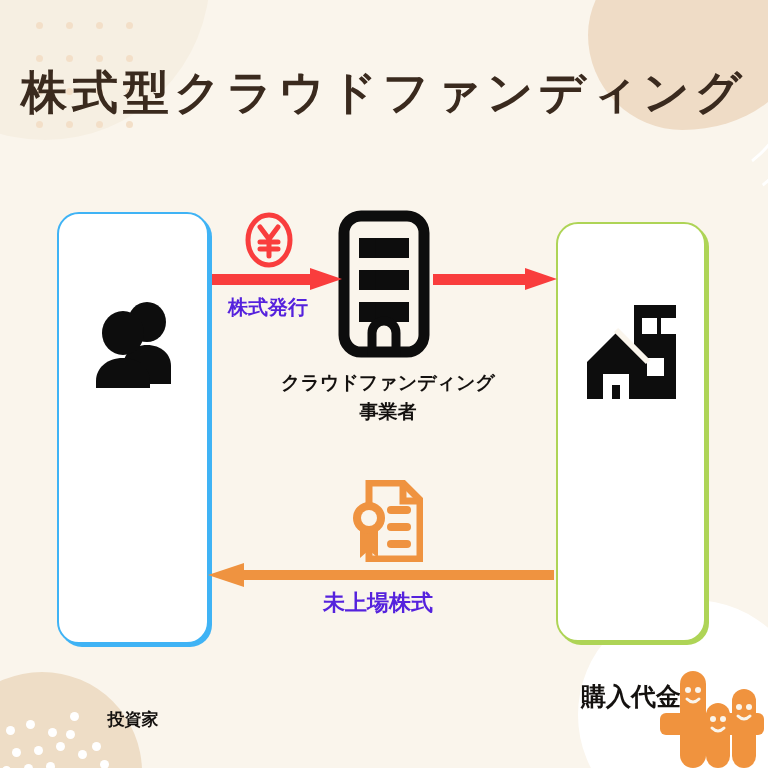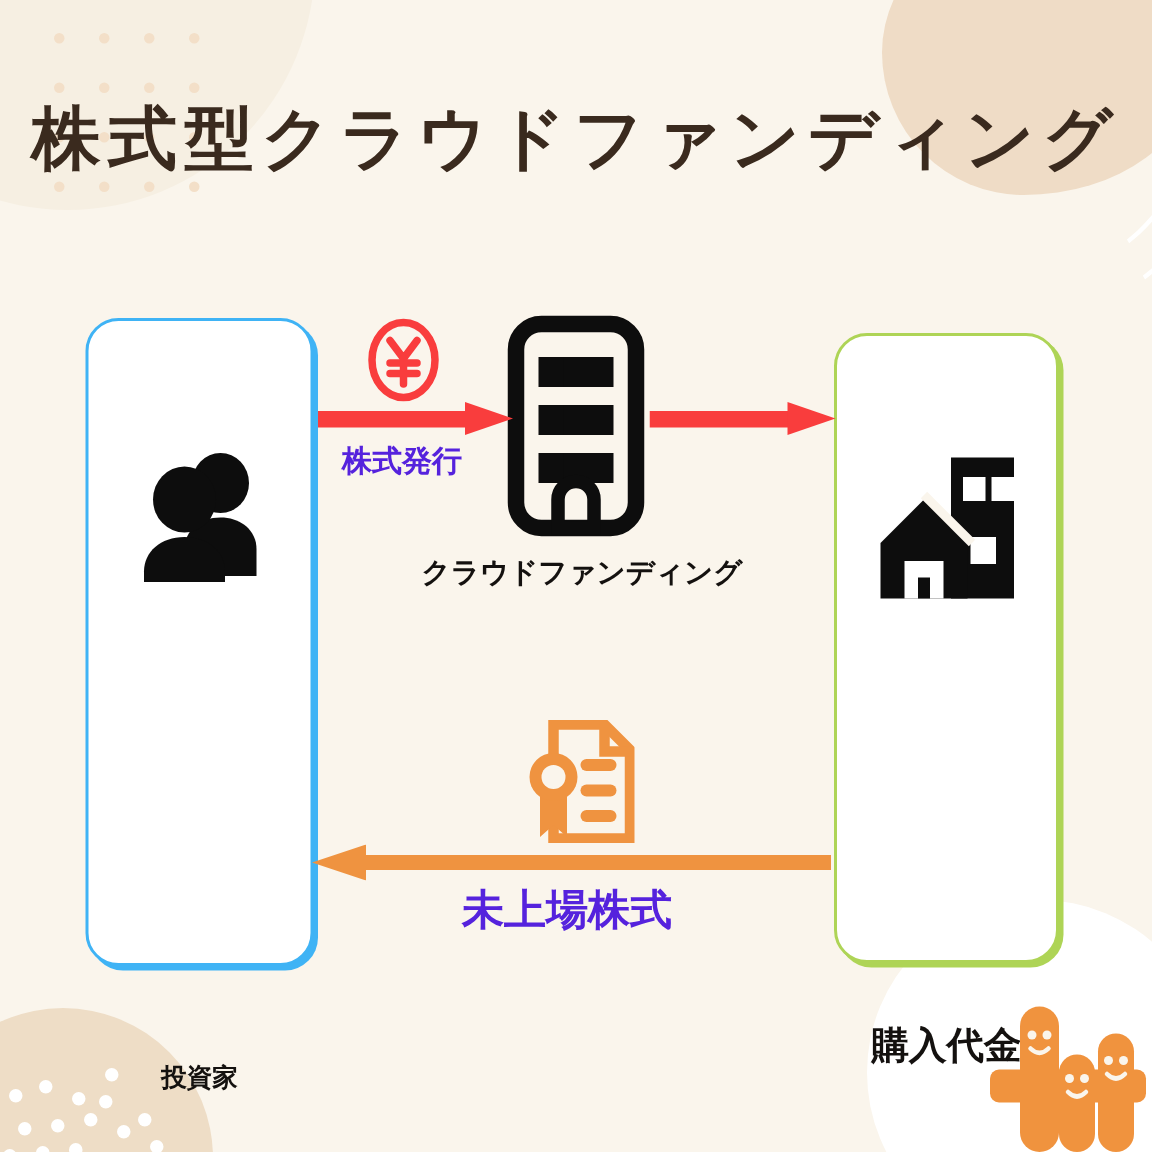--- a/index.html
+++ b/index.html
@@ -179,21 +179,21 @@
   }
   #label-pay {
     left: 212px; top: 294px;
     width: 112px;
     font-size: 20px;
     line-height: 1.32;
   }
   #label-shares {
     left: 228px; top: 588px;
     width: 300px;
-    font-size: 28px;
+    font-size: 22px;
   }
 
   
   #yen-coin { position: absolute; left: 243px; top: 211px; }
   #certificate-icon { position: absolute; left: 347px; top: 480px; }
   #people-deco { position: absolute; left: 660px; top: 663px; }
 </style>
 </head>
 <body>
 
@@ -264,20 +264,21 @@
       <rect x="37.5" y="60" width="17" height="20" fill="#0d0d0d"></rect>
       <rect x="54" y="60" width="17" height="20" fill="#0d0d0d"></rect>
       <rect x="21" y="92" width="17" height="20" fill="#0d0d0d"></rect>
       <rect x="37.5" y="92" width="17" height="20" fill="#0d0d0d"></rect>
       <rect x="54" y="92" width="17" height="20" fill="#0d0d0d"></rect>
       <path d="M34 142v-19a12 12 0 0 1 24 0v19z" fill="none" stroke="#0d0d0d" stroke-width="9"></path>
     </svg>
   </div>
   <div id="operator-label">
     <div>クラウドファンディング</div>
+    <div>事業者</div>
   </div>
 
   <div class="card" id="card-issuer">
     <div class="card-icon" id="issuer-icon-wrap">
       <svg width="100" height="100" viewBox="0 0 100 100" aria-hidden="true">
         <rect x="53" y="3" width="42" height="94" fill="#0d0d0d"></rect>
         <rect x="61" y="16" width="15" height="16" fill="#ffffff"></rect>
         <rect x="80" y="16" width="15" height="16" fill="#ffffff"></rect>
         <rect x="66" y="56" width="17" height="18" fill="#ffffff"></rect>
         <path d="M6 60 L35 31 L64 60 L64 97 L6 97 Z" fill="#0d0d0d"></path>

